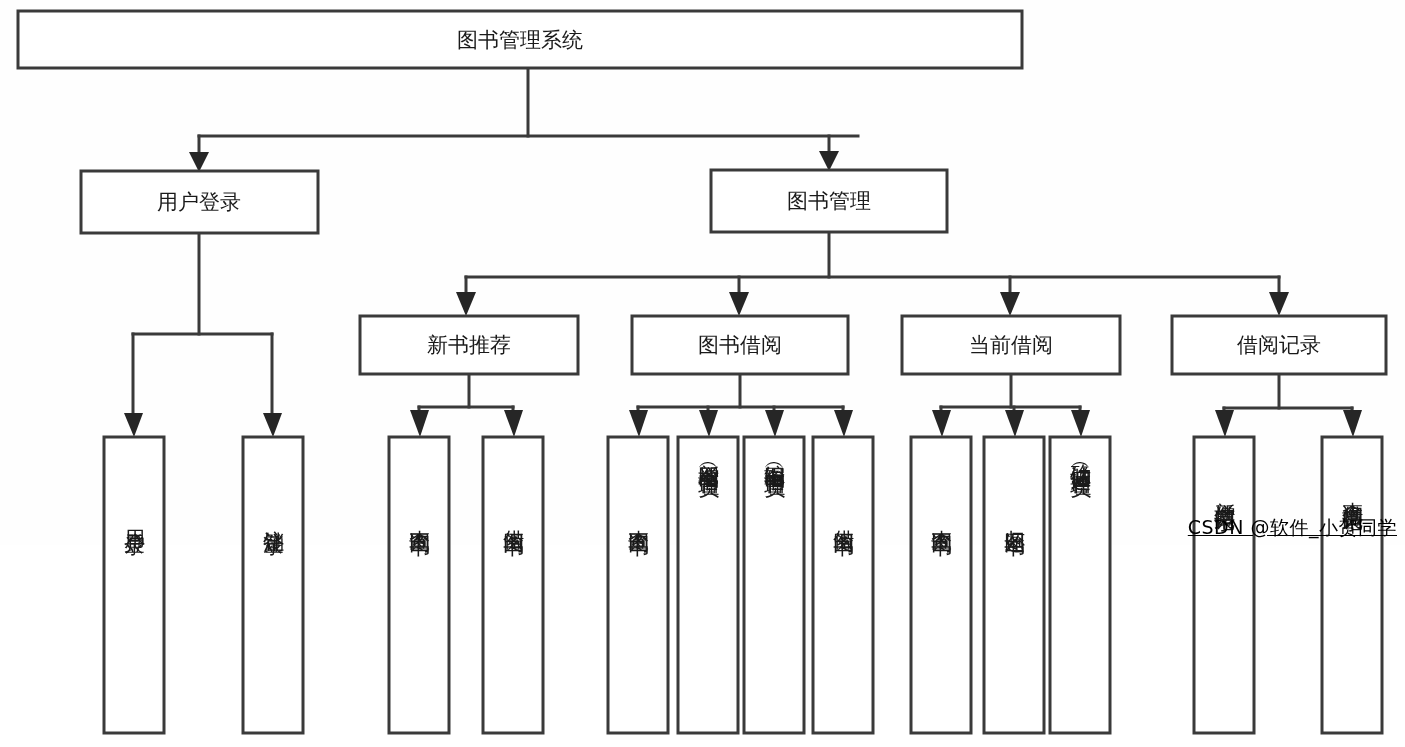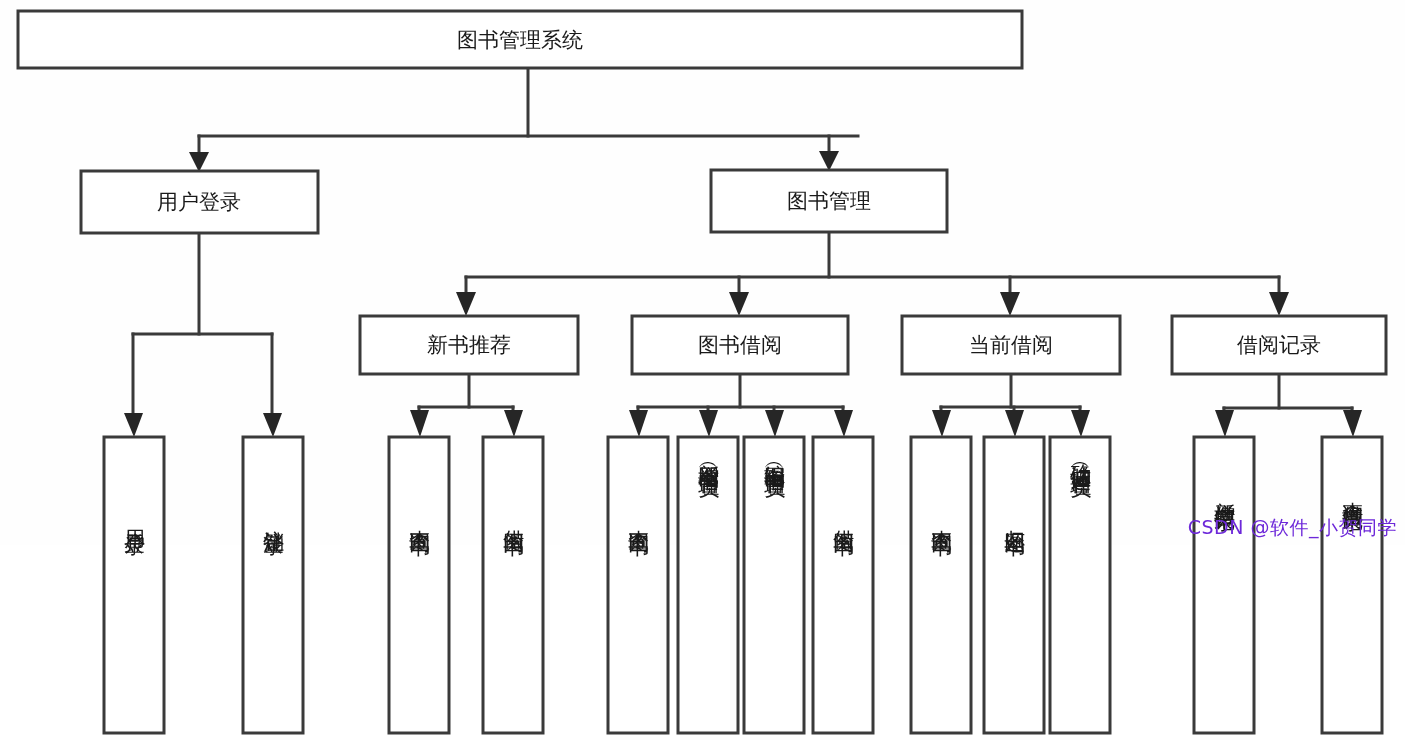--- a/index.html
+++ b/index.html
@@ -63,23 +63,24 @@
     text-align: center;
     transform: translateX(-50%);
     pointer-events: none;
   }
   .watermark {
     position: absolute;
     right: 8px;
     bottom: 4px;
     font-family: "DejaVu Sans", "Liberation Sans", sans-serif;
     font-size: 19px;
-    color: #6d28d9;
+    color: #000000;
     white-space: nowrap;
     letter-spacing: 0.5px;
+    text-decoration: underline;
   }
 </style>
 </head>
 <body>
 
 <div id="diagram-root">
 
   <svg class="flow" viewBox="0 0 1405 747">
 
     <g>

